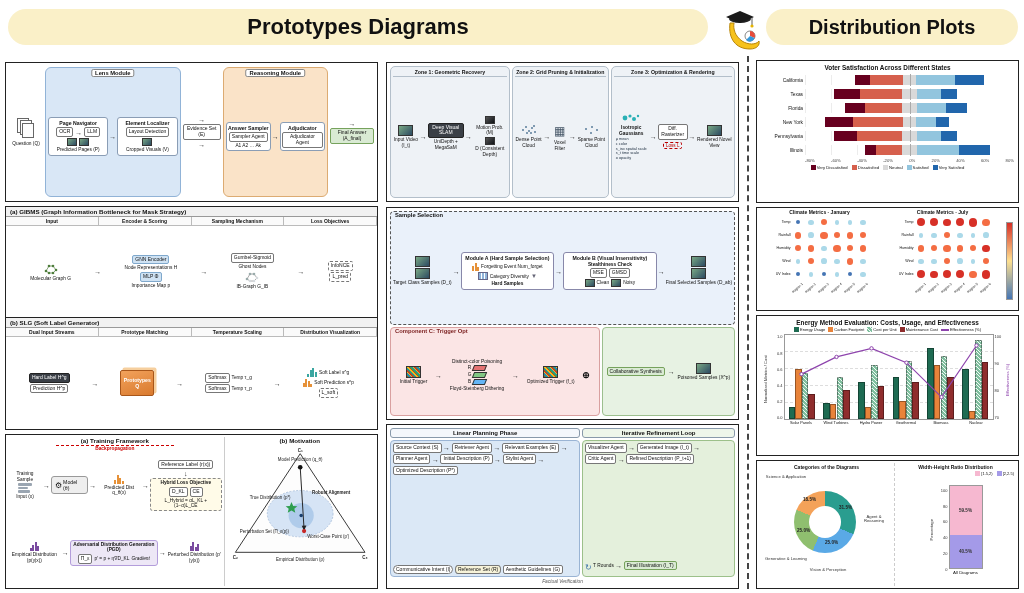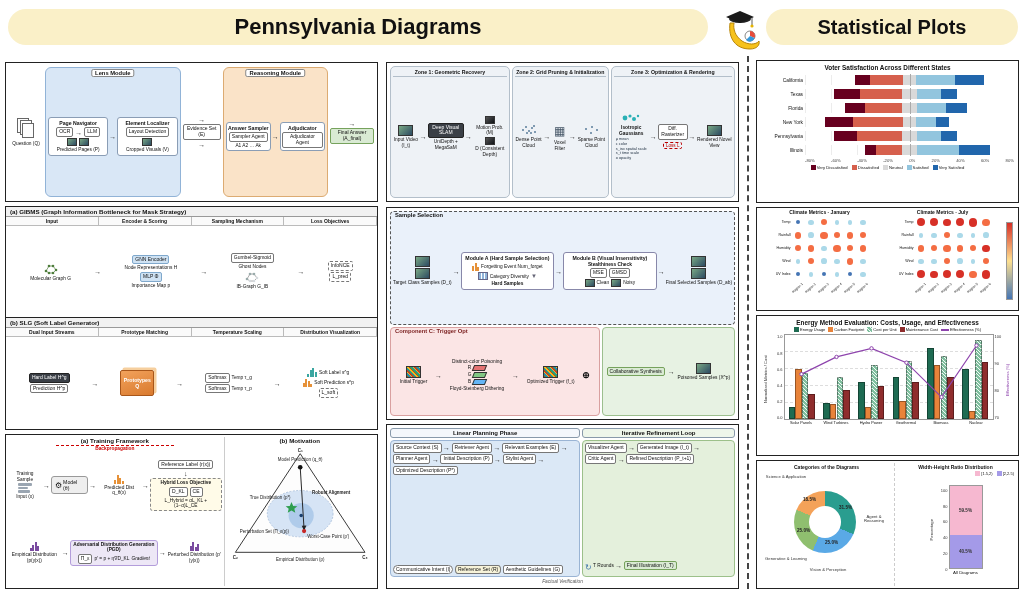--- a/index.html
+++ b/index.html
@@ -171,34 +171,34 @@
 .c5-col{display:flex;flex-direction:column;align-items:center;}
 #c5-bar{width:34px;height:84px;display:flex;flex-direction:column;border:0.6px solid #999;}
 .c5-seg{position:relative;display:flex;align-items:center;justify-content:center;}
 .c5-seglab{font-size:4.6px;font-weight:bold;color:#333;}
 .c5-xlab{font-size:4.4px;text-align:center;margin-top:1px;}
 </style>
 </head>
 <body>
 
 <div class="pill" id="pill-left">
-    <span>Pennsylvania Diagrams</span>
+    <span>Prototypes Diagrams</span>
   </div>
 <svg id="mascot" viewBox="0 0 44 56">
   <path d="M10 22 C8 38 16 48 30 48 C37 48 40 44 39 40 C36 44 28 44 22 40 C15 35 13 28 14 22 Z" fill="#f6c21c" stroke="#b8860b" stroke-width="1"></path>
   <ellipse cx="20" cy="18" rx="11" ry="4" fill="#222"></ellipse>
   <polygon points="6,16 20,10 34,16 20,22" fill="#1a1a1a"></polygon>
   <line x1="32" y1="16" x2="32" y2="24" stroke="#333" stroke-width="0.8"></line>
   <circle cx="32" cy="25" r="1.6" fill="#e6b400"></circle>
   <circle cx="30" cy="35" r="5" fill="#fff" stroke="#555" stroke-width="0.7"></circle>
   <path d="M30 35 L30 30 A5 5 0 0 1 34.6 37 Z" fill="#e74c3c"></path>
   <path d="M30 35 L34.6 37 A5 5 0 0 1 26 39 Z" fill="#3498db"></path>
 </svg>
 <div class="pill" id="pill-right">
-    <span>Statistical Plots</span>
+    <span>Distribution Plots</span>
   </div>
 <div id="divider"></div>
 
 <div class="panel" id="p1">
   <div class="p1-row">
     <div class="p1-input">
       <span class="docstack">
           <i></i>
           <i></i>
           <i></i>

